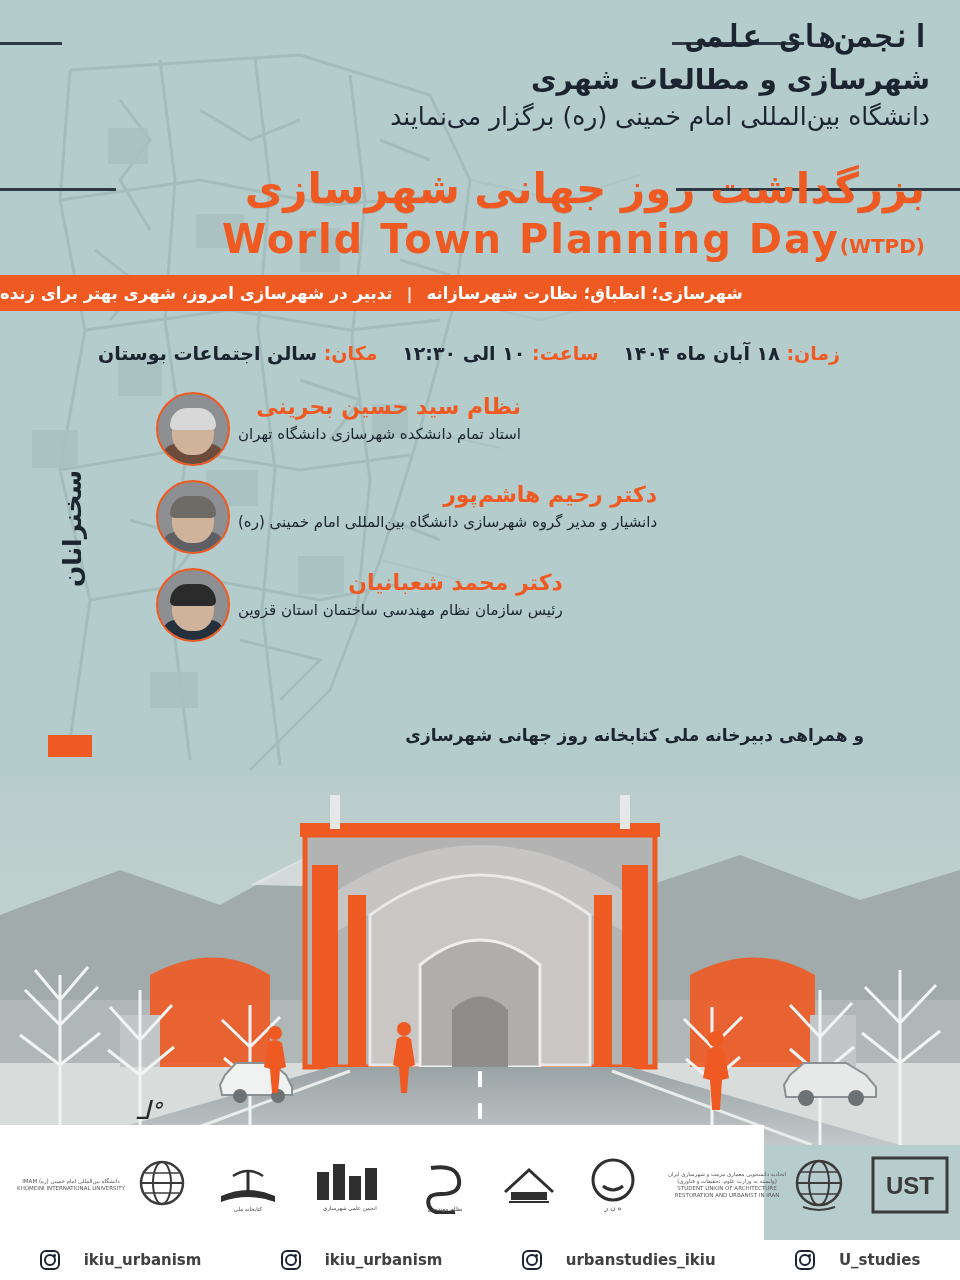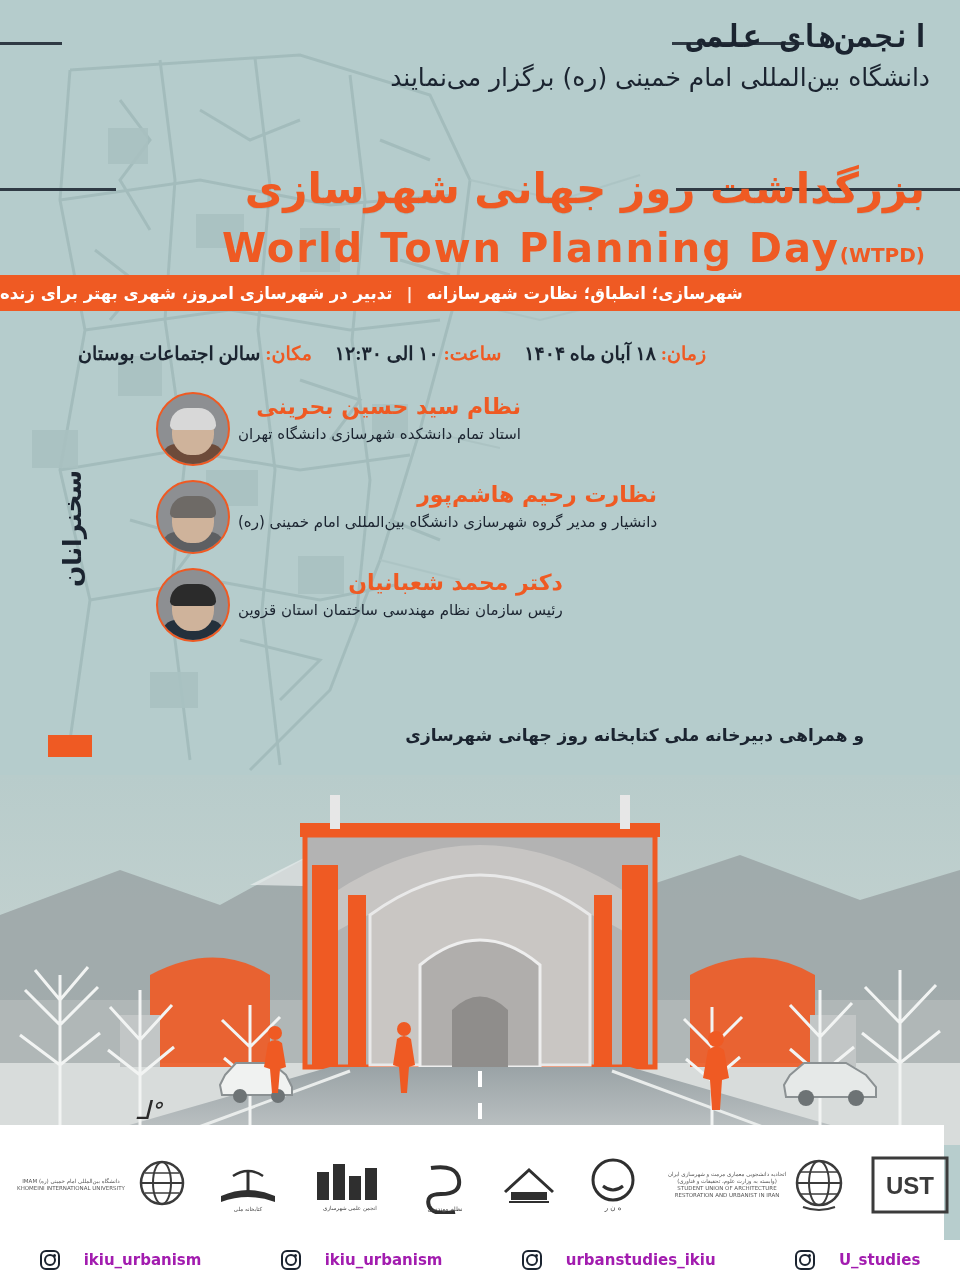--- a/index.html
+++ b/index.html
@@ -44,44 +44,43 @@
   .title-wrap {
     position: absolute; right: 35px; top: 165px; width: 860px; text-align: right;
   }
   .title-fa {
     color: #ef5a23; font-size: 42px; font-weight: bold; letter-spacing: 1px;
     line-height: 1.15; text-shadow: 0 1px 0 rgba(0,0,0,.08);
   }
   .title-en {
     direction: ltr; 
     color: #ef5a23; font-size: 40px; font-weight: bold;
-    letter-spacing: 2px; line-height: 1.2; margin-top: 11px;
+    letter-spacing: 2px; line-height: 1.2; margin-top: 2px;
   }
   .title-en .abbr { font-size: 20px; letter-spacing: 0; }
 
   .title-rule-l, .title-rule-r { position: absolute; height: 3px; background: #2f3a44; }
   .title-rule-l { left: 0px;   top: 188px; width: 116px; }
   .title-rule-r { left: 676px; top: 188px; width: 284px; }
 
   
   .band {
     position: absolute; left: 0; top: 275px; width: 960px; height: 36px;
     background: #ef5a23; color: #ffffff;
     display: flex; align-items: center; justify-content: flex-end;
     padding: 0 104px 0 0;
     font-size: 16.5px; font-weight: bold;
   }
   .band .sep { margin: 0 14px; opacity: .9; }
 
   
   .timeplace {
     position: absolute; right: 100px; top: 342px; width: 800px;
-    text-align: left; font-size: 19px; font-weight: bold; color: #1b2430;
+    text-align: center; font-size: 19px; font-weight: bold; color: #1b2430;
     direction: rtl;
-    font-family: Liberation Serif, serif;
   }
   .timeplace .key { color: #ef5a23; }
   .timeplace .seg { margin-left: 18px; }
 
   
   .speakers { position: absolute; right: 0; top: 392px; width: 960px; }
   .speaker {
     position: relative; display: flex; flex-direction: row-reverse;
     align-items: flex-start; justify-content: flex-start;
     margin-bottom: 14px; padding-left: 140px;
@@ -137,41 +136,41 @@
     text-align: right; direction: rtl;
     font-size: 17px; font-weight: bold; color: #1b2430; line-height: 1.6;
   }
   .note-tick { position: absolute; left: 48px; top: 735px; width: 44px; height: 22px; background: #ef5a23; }
 
   
   .illus { position: absolute; left: 0; top: 775px; width: 960px; height: 370px; overflow: hidden; }
 
   
   .logos {
-    position: absolute; left: 0; top: 1125px; width: 944px; height: 115px;
+    position: absolute; left: 0; top: 1125px; width: 764px; height: 115px;
     background: #ffffff;
   }
   .logo-row {
     position: absolute; left: 0; top: 22px; width: 960px; height: 76px;
     display: flex; align-items: center; justify-content: center; gap: 26px;
   }
   .logo { position: relative; height: 70px; display: flex; align-items: center; justify-content: center; color: #3b3b3b; }
   .logo .cap { font-size: 5.5px; line-height: 1.25; text-align: center; max-width: 120px; color: #555; }
 
   .signature { position: absolute; left: 88px; top: 1095px; width: 120px; text-align: center; color: #2a2a2a; }
   .signature .sig-glyph { font-size: 26px; font-family: "DejaVu Serif", serif; font-style: italic; }
   .signature .sig-name { font-size: 7px; letter-spacing: 1px; }
 
   
   .social {
     position: absolute; left: 0; top: 1240px; width: 960px; height: 40px;
     background: #ffffff; display: flex; align-items: center;
     justify-content: space-around; direction: ltr;
   }
-  .social-item { display: flex; align-items: center; gap: 24px; color: #a21caf; font-size: 15px; font-weight: bold; }
+  .social-item { display: flex; align-items: center; gap: 24px; color: #404040; font-size: 15px; font-weight: bold; }
   .ig {
     width: 20px; height: 20px; border-radius: 6px;
     border: 2px solid #1b2430; position: relative; flex: none;
   }
   .ig::before {
     content: ""; position: absolute; left: 50%; top: 50%;
     transform: translate(-50%,-50%);
     width: 8px; height: 8px; border-radius: 50%; border: 2px solid #1b2430;
   }
   .ig::after {
@@ -223,20 +222,21 @@
         <path d="M420 430 L500 448"></path>
         <path d="M380 560 L460 580"></path>
       </g>
     </svg>
   </div>
 
   <div class="rule-a"></div>
   <div class="rule-b"></div>
   <div class="header">
     <div class="l1">انجمن‌های علمی</div>
+    <div class="l2">شهرسازی و مطالعات شهری</div>
     <div class="l3">دانشگاه بین‌المللی امام خمینی (ره) برگزار می‌نمایند</div>
   </div>
 
   <div class="title-rule-l"></div>
   <div class="title-rule-r"></div>
   <div class="title-wrap">
     <div class="title-fa">بزرگداشت روز جهانی شهرسازی</div>
     <div class="title-en">
       <span>World Town Planning Day</span><span class="abbr">(WTPD)</span>
     </div>
@@ -280,21 +280,21 @@
     </div>
 
 
     <div class="speaker">
       <div class="sp-photo p3">
         <div class="body"></div>
           <div class="face"></div>
           <div class="hair"></div>
       </div>
       <div class="sp-text">
-        <div class="sp-name">نظارت رحیم هاشم‌پور</div>
+        <div class="sp-name">دکتر رحیم هاشم‌پور</div>
         <div class="sp-role">دانشیار و مدیر گروه شهرسازی دانشگاه بین‌المللی امام خمینی (ره)</div>
       </div>
     </div>
 
     <div class="speaker">
       <div class="sp-photo p4">
         <div class="body"></div>
           <div class="face"></div>
           <div class="hair"></div>
       </div>

